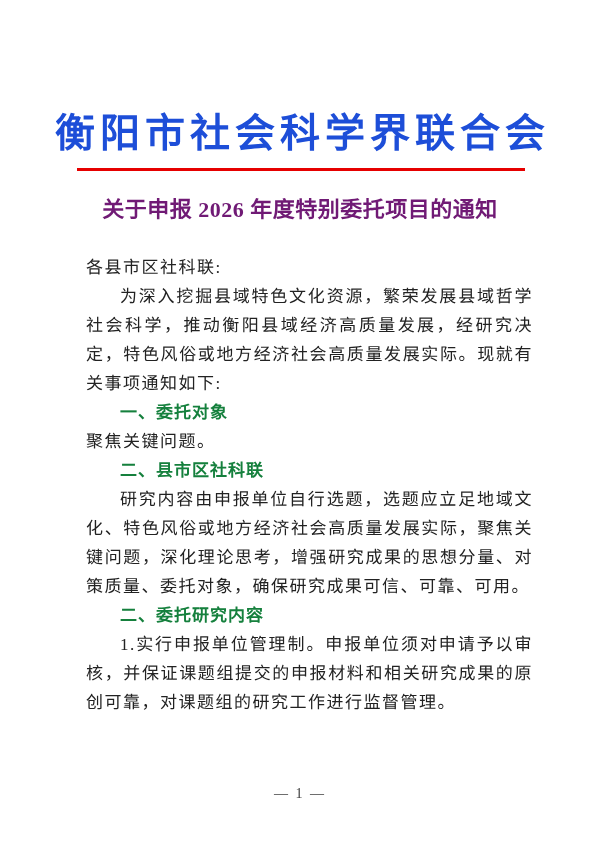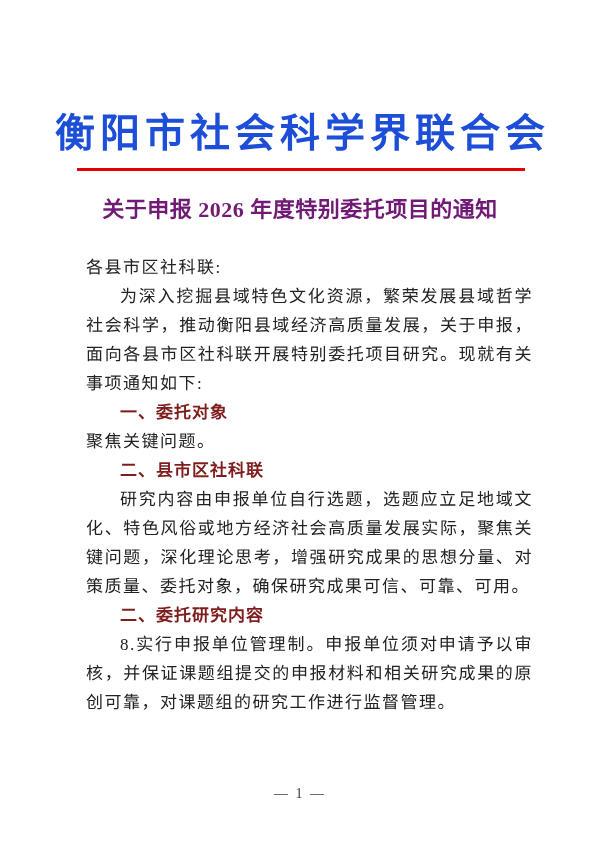--- a/index.html
+++ b/index.html
@@ -70,21 +70,21 @@
   }
   .para {
     text-indent: 2em;
   }
   .salutation, .plain {
     text-indent: 0;
   }
   .heading {
     text-indent: 2em;
     font-weight: bold;
-    color: #7f1d1d;
+    color: #15803d;
     font-family: Liberation Sans, sans-serif;
     letter-spacing: 1px;
   }
   .page-number {
     position: absolute;
     top: 786px;
     left: 0;
     width: 100%;
     text-align: center;
     color: #3a3a3a;
@@ -99,24 +99,24 @@
 <div class="page">
 
   <div class="masthead">衡阳市社会科学界联合会</div>
 
   <div class="red-rule"></div>
 
   <div class="doc-title">关于申报 2026 年度特别委托项目的通知</div>
 
   <div class="body-text">
     <p class="salutation">各县市区社科联:</p>
-    <p class="para">为深入挖掘县域特色文化资源，繁荣发展县域哲学社会科学，推动衡阳县域经济高质量发展，关于申报，面向各县市区社科联开展特别委托项目研究。现就有关事项通知如下:</p>
+    <p class="para">为深入挖掘县域特色文化资源，繁荣发展县域哲学社会科学，推动衡阳县域经济高质量发展，经研究决定，特色风俗或地方经济社会高质量发展实际。现就有关事项通知如下:</p>
     <p class="heading">一、委托对象</p>
     <p class="plain">聚焦关键问题。</p>
     <p class="heading">二、县市区社科联</p>
     <p class="para">研究内容由申报单位自行选题，选题应立足地域文化、特色风俗或地方经济社会高质量发展实际，聚焦关键问题，深化理论思考，增强研究成果的思想分量、对策质量、委托对象，确保研究成果可信、可靠、可用。</p>
     <p class="heading">二、委托研究内容</p>
-    <p class="para">8.实行申报单位管理制。申报单位须对申请予以审核，并保证课题组提交的申报材料和相关研究成果的原创可靠，对课题组的研究工作进行监督管理。</p>
+    <p class="para">1.实行申报单位管理制。申报单位须对申请予以审核，并保证课题组提交的申报材料和相关研究成果的原创可靠，对课题组的研究工作进行监督管理。</p>
   </div>
 
   <div class="page-number">— 1 —</div>
 
 </div>
 
 </body></html>

